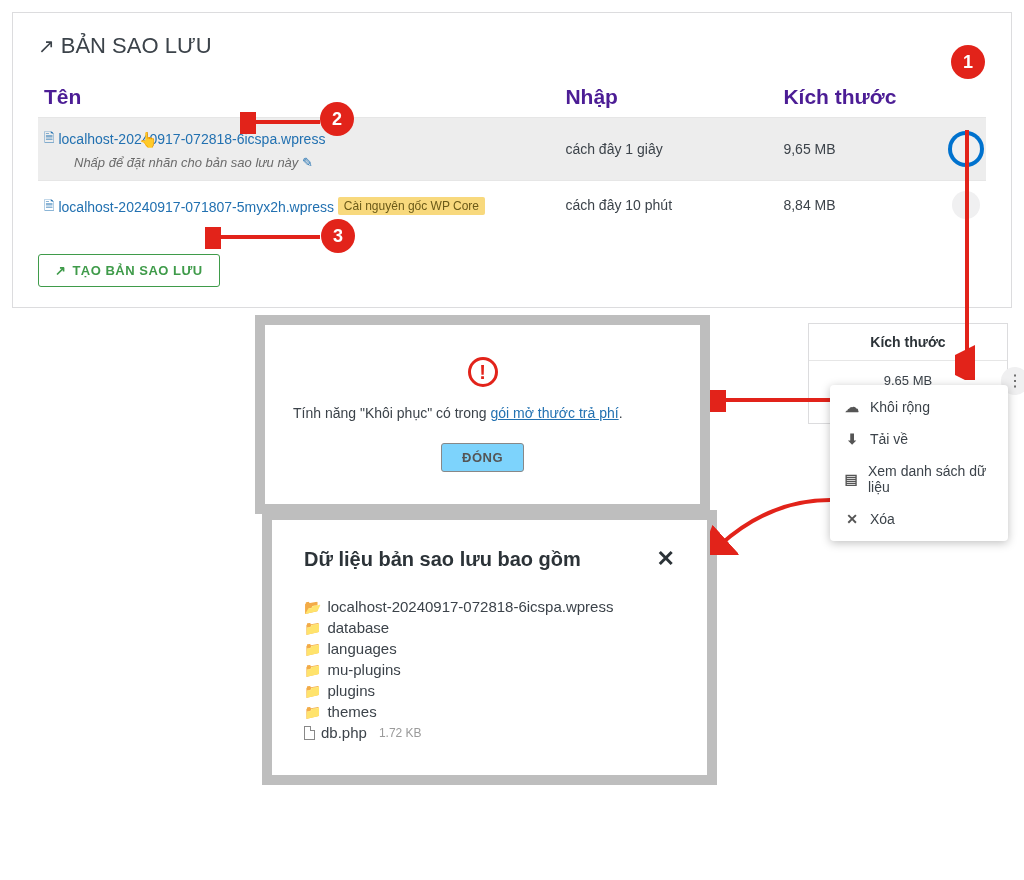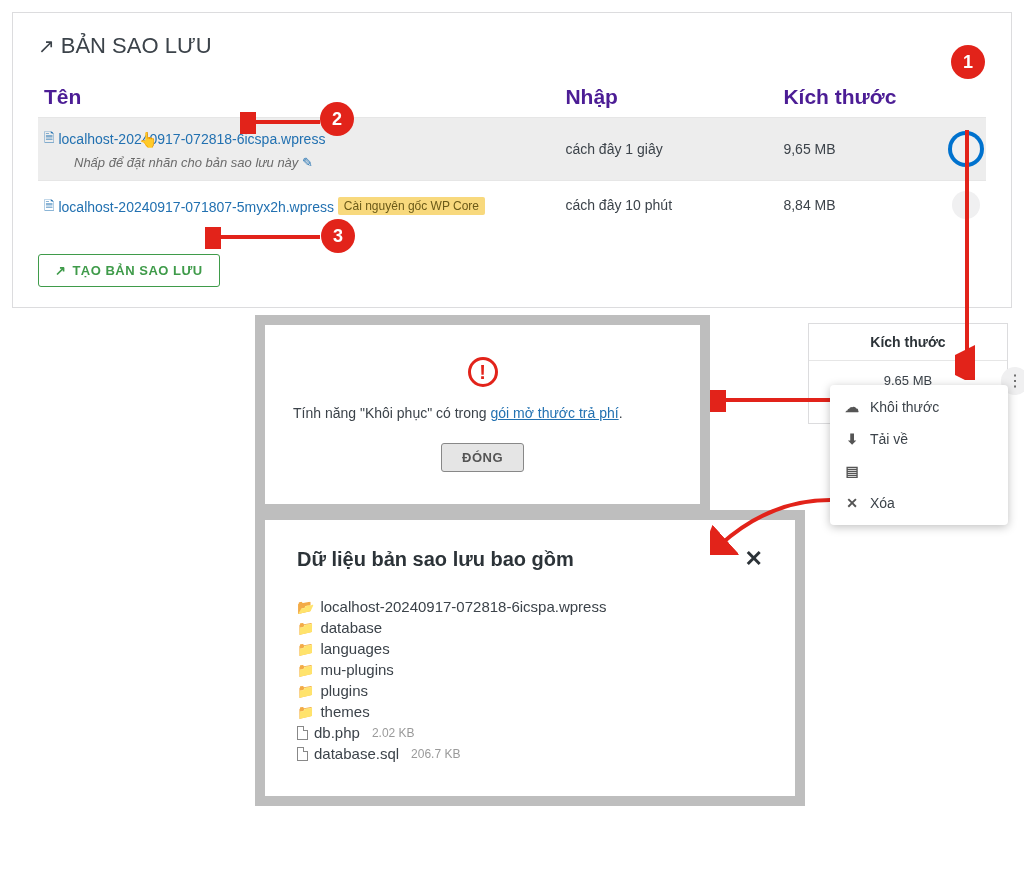--- a/index.html
+++ b/index.html
@@ -133,21 +133,21 @@
   font-weight:700;
   font-size:20px; line-height:24px;
   text-align:center;
 }
 .dlg-txt { font-size:14px; color:#3c434a; text-align:left; }
 .dlg-txt a { color:#2271b1; }
 .btn-close {
   display:block;
   margin: 22px auto 0 auto;
   border:1px solid #888;
-  background:#e5e5e5;
+  background:#7dd3fc;
   color:#555;
   padding:6px 20px;
   font-size:13px;
   font-weight:600;
   letter-spacing:.5px;
   border-radius:3px;
   cursor:pointer;
 }
 
 .mini-box {
@@ -282,28 +282,29 @@
     <div class="mini-row">
       <span>9,65 MB</span>
       <span class="kebab">⋮</span>
     </div>
     <div style="height:22px;"></div>
   </div>
 
   <div class="ctx-menu" style="top:70px; left:830px;">
     <div class="ctx-item">
       <span class="ctx-ico">☁</span>
-      <span>Khôi thước</span>
+      <span>Khôi rộng</span>
     </div>
     <div class="ctx-item">
       <span class="ctx-ico">⬇</span>
       <span>Tải về</span>
     </div>
     <div class="ctx-item">
       <span class="ctx-ico">▤</span>
+      <span>Xem danh sách dữ liệu</span>
     </div>
     <div class="ctx-item">
       <span class="ctx-ico">✕</span>
       <span>Xóa</span>
     </div>
   </div>
 
   <div class="dialog-frame" style="top:0; left:255px; width:455px;">
     <div class="dialog-inner">
       <span class="warn-icon">!</span>
@@ -314,21 +315,21 @@
     </div>
   </div>
 
   <svg class="arrow" style="top:75px; left:710px;" width="125" height="22">
     <line x1="120" y1="10" x2="8" y2="10" stroke="#e2231a" stroke-width="4" marker-end="url(#ah1)"></line>
   </svg>
   <svg class="arrow" style="top:180px; left:710px;" width="125" height="60">
     <path d="M120,5 Q60,5 10,50" stroke="#e2231a" stroke-width="4" fill="none" marker-end="url(#ah1)"></path>
   </svg>
 
-  <div class="dialog-frame tree-dialog" style="top:195px; left:255px; width:550px;">
+  <div class="dialog-frame tree-dialog" style="top:195px; left:262px; width:455px;">
     <div class="dialog-inner">
       <div class="tree-title">
         <span>Dữ liệu bản sao lưu bao gồm</span>
         <span class="tree-close">✕</span>
       </div>
       <div class="tree-root">
         <div class="row lvl1">
           <span class="folder-ico">📂</span>
           <span>localhost-20240917-072818-6icspa.wpress</span>
         </div>
@@ -348,24 +349,19 @@
             <span class="folder-ico">📁</span>
             <span>plugins</span>
           </div>
         <div class="row lvl2">
             <span class="folder-ico">📁</span>
             <span>themes</span>
           </div>
         <div class="row lvl2">
             <span class="file-ico2"></span>
             <span>db.php</span>
-            <span class="sz">2.02 KB</span>
-          </div>
-        <div class="row lvl2">
-            <span class="file-ico2"></span>
-            <span>database.sql</span>
-            <span class="sz">206.7 KB</span>
+            <span class="sz">1.72 KB</span>
           </div>
       </div>
     </div>
   </div>
 
 </div>
 
 </body></html>

